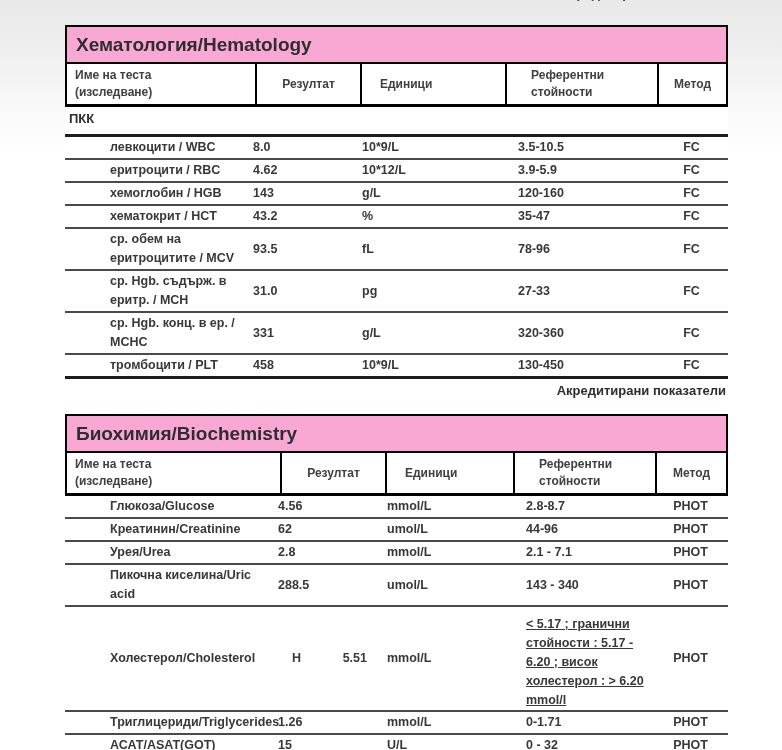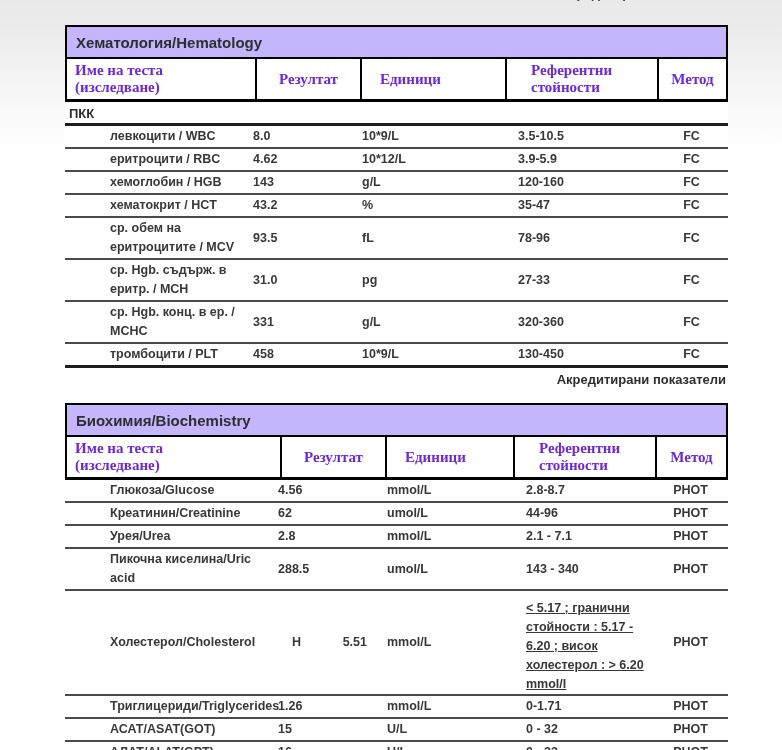--- a/index.html
+++ b/index.html
@@ -11,39 +11,39 @@
     background-size:782px 160px;
   }
   .clip-top{
     position:absolute;top:0;left:545px;width:185px;height:4px;
     overflow:hidden;text-align:right;
   }
   .clip-top span{display:block;margin-top:-14px;font-size:13px;color:#3a3a3a;white-space:nowrap;}
   .doc{position:absolute;left:65px;top:25px;width:663px;}
   .tbl{width:663px;box-sizing:border-box;background:#fff;}
   .titlebar{
-    box-sizing:border-box;border:2px solid #000;background:#c4b5fd;
-    font-size:15px;padding:7px 9px 6px 9px;color:#2e2e2e;
+    box-sizing:border-box;border:2px solid #000;background:#f9a8d4;
+    font-size:19px;padding:7px 9px 6px 9px;color:#2e2e2e;
   }
   .head{
     box-sizing:border-box;border:2px solid #000;border-top:none;border-bottom:3px solid #000;
-    display:grid;align-items:center;font-size:15px;color:#6d28d9;min-height:40px;font-family:Liberation Serif, serif;
+    display:grid;align-items:center;font-size:12px;color:#404040;min-height:40px;
   }
   .hema .head,.hema .trow,.hema .grouprow{grid-template-columns:188px 105px 145px 152px 1fr;}
   .bio  .head,.bio  .trow{grid-template-columns:213px 105px 128px 142px 1fr;}
   .hc{box-sizing:border-box;padding:3px 4px;line-height:17px;align-self:stretch;display:flex;align-items:center;}
   .hc + .hc{border-left:2px solid #000;}
   .hc.name{padding-left:8px;}
   .hc.name .wrapnarrow{display:block;width:118px;}
   .hc.result,.hc.method{justify-content:center;text-align:left;}
   .hc.units{padding-left:18px;}
   .hc.ref{padding-left:24px;}
   .hc.ref .wrapnarrow{display:block;width:112px;}
   .grouprow{display:grid;font-size:13px;border-bottom:3px solid #1d1d1d;}
-  .grouprow .gname{padding:2px 0 0 4px;line-height:19px;color:#2e2e2e;}
+  .grouprow .gname{padding:2px 0 6px 4px;line-height:19px;color:#2e2e2e;}
   .trow{display:grid;align-items:center;font-size:12.5px;line-height:19px;}
   .trow + .trow{border-top:2px solid #4a4a4a;}
   .trow.lastrow{border-bottom:3px solid #1d1d1d;}
   .cell{box-sizing:border-box;padding:1px 0;}
   .cell.name{padding-left:45px;}
   .cell.result{display:flex;align-items:center;justify-content:flex-start;padding-right:16px;}
   .cell.result .flag{margin-right:auto;padding-left:14px;}
   .cell.units{padding-left:4px;}
   .cell.ref{padding-left:15px;padding-right:6px;}
   .cell.ref.tall{padding-top:8px;padding-bottom:0;text-decoration:underline;}

